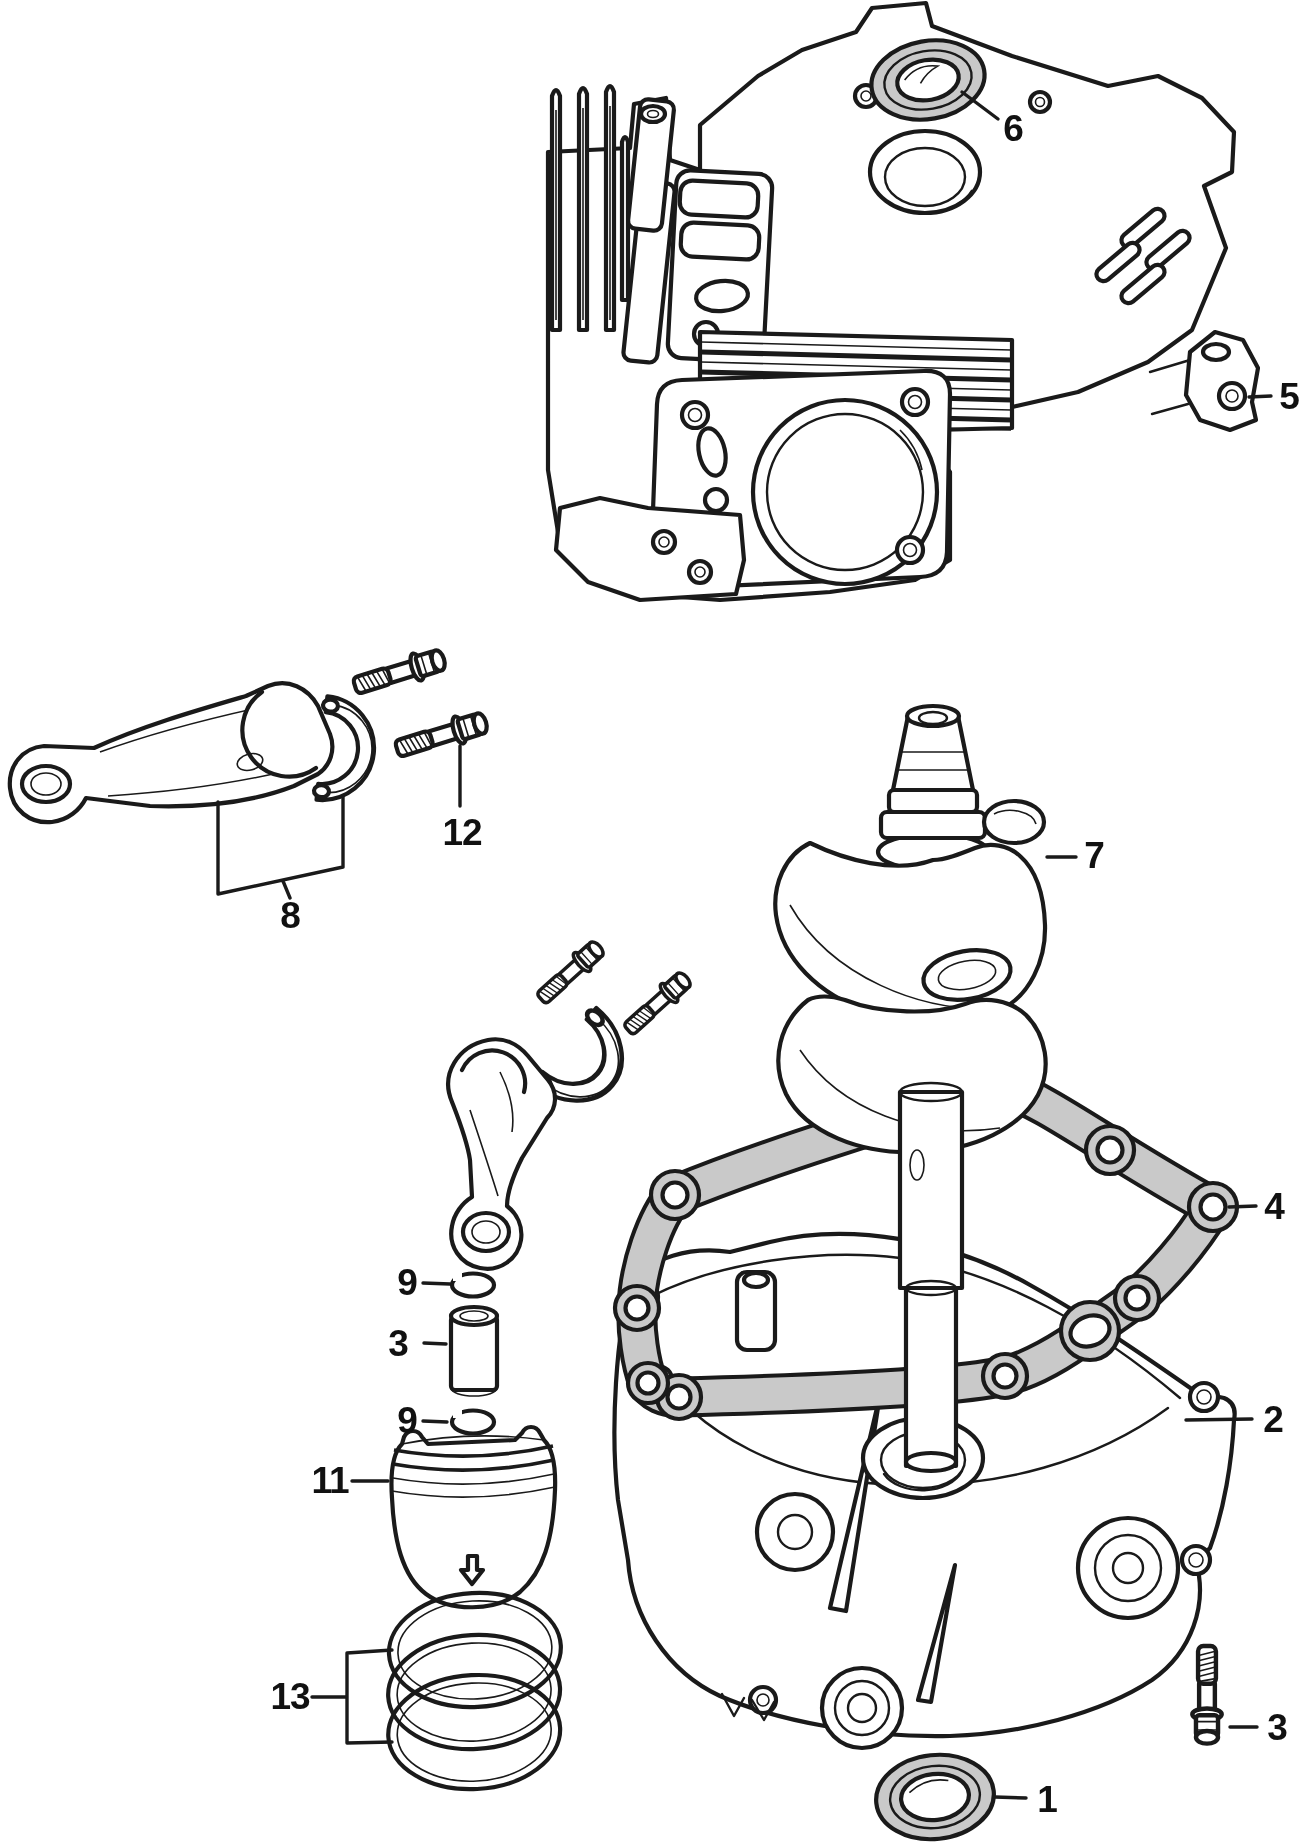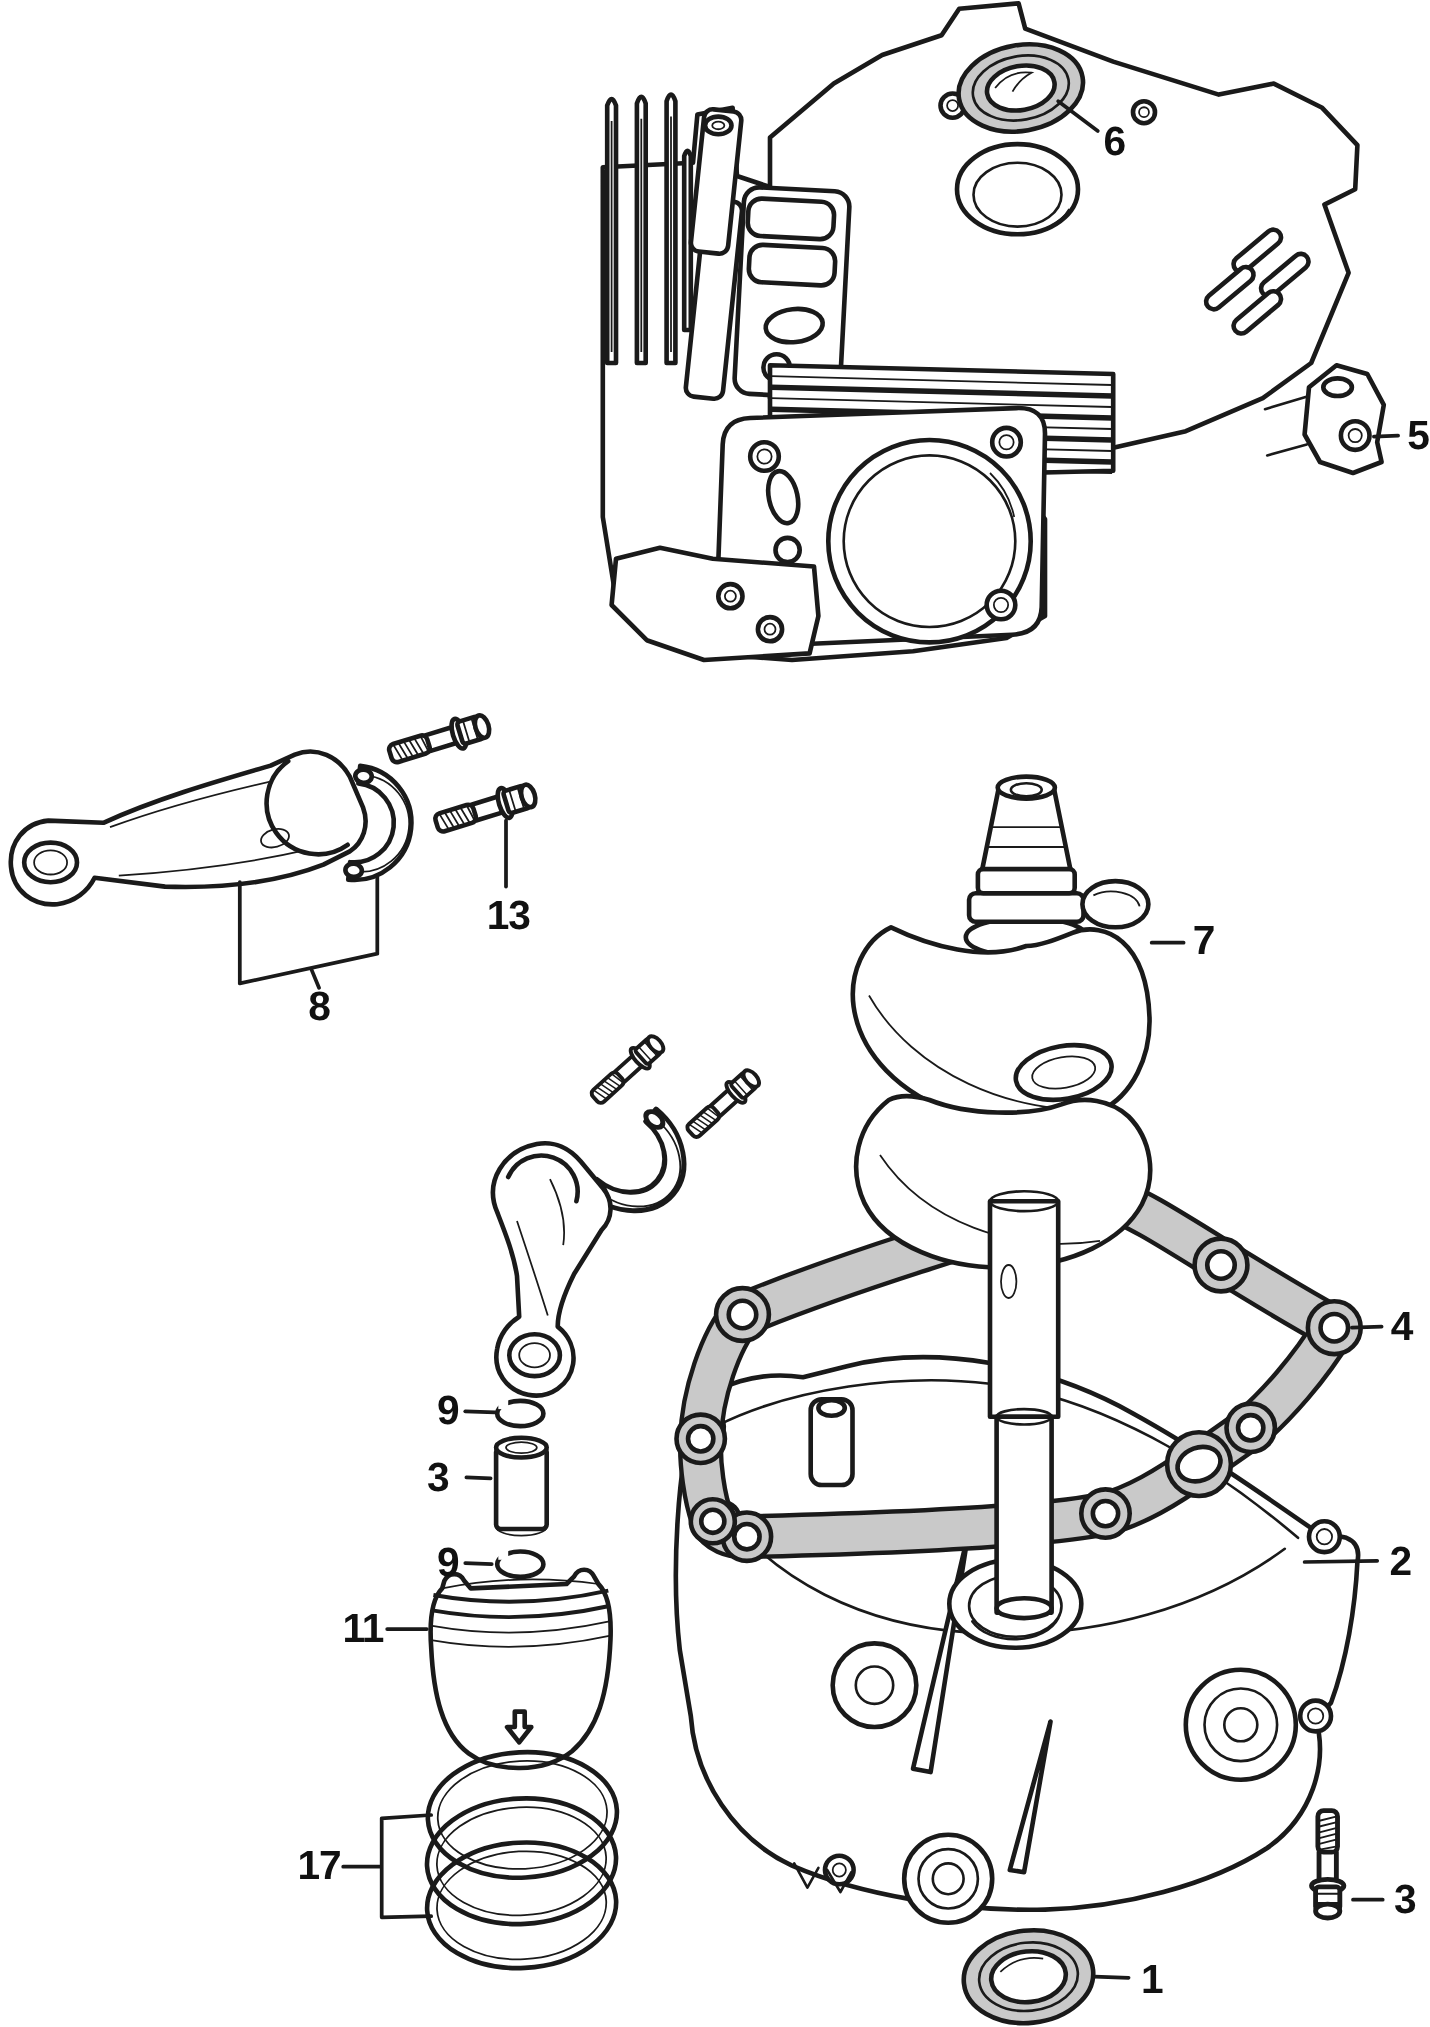--- a/index.html
+++ b/index.html
@@ -361,15 +361,15 @@
   <div class="callout" style="left:1277px;top:1727px">3</div>
   <div class="callout" style="left:1274px;top:1206px">4</div>
   <div class="callout" style="left:1289px;top:396px">5</div>
   <div class="callout" style="left:1013px;top:128px">6</div>
   <div class="callout" style="left:1094px;top:855px">7</div>
   <div class="callout" style="left:290px;top:915px">8</div>
   <div class="callout" style="left:407px;top:1282px">9</div>
   <div class="callout" style="left:398px;top:1343px">3</div>
   <div class="callout" style="left:407px;top:1420px">9</div>
   <div class="callout" style="left:330px;top:1480px">11</div>
-  <div class="callout" style="left:290px;top:1696px">17</div>
-  <div class="callout" style="left:462px;top:832px">13</div>
+  <div class="callout" style="left:290px;top:1696px">13</div>
+  <div class="callout" style="left:462px;top:832px">12</div>
 </div>
 
 </body></html>

